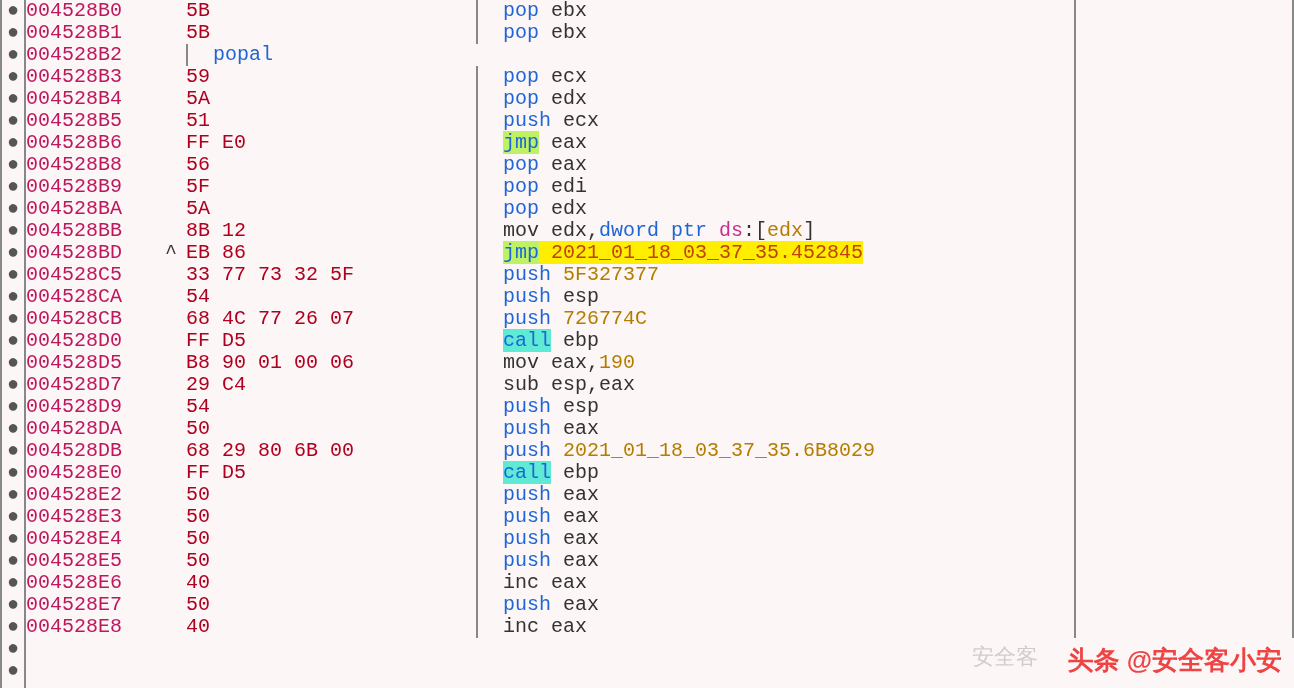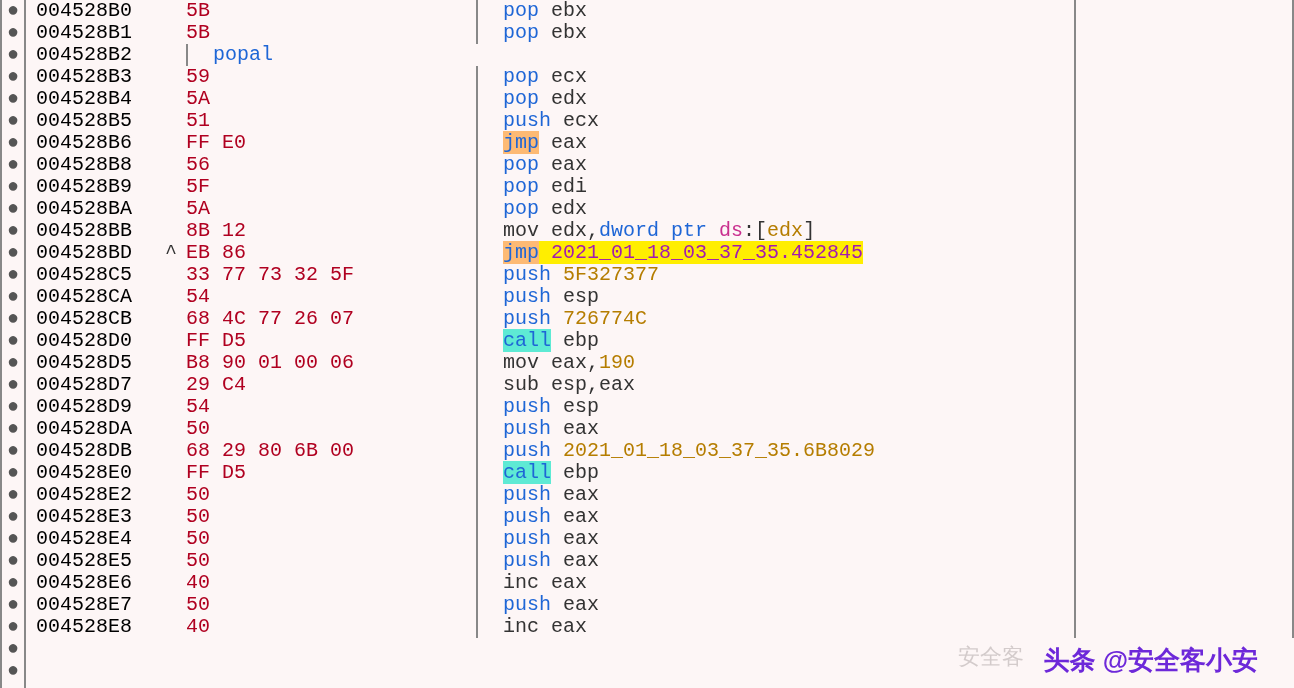--- a/index.html
+++ b/index.html
@@ -40,22 +40,21 @@
   flex-direction: column;
 }
 .row {
   height: 22px;
   line-height: 22px;
   display: flex;
   white-space: pre;
 }
 .col-addr {
   width: 130px;
-  padding-left: 10px;
-  color: #000000;
+  color: #be185d;
   border-right: 0px solid transparent;
 }
 .col-marker {
   width: 30px;
   text-align: center;
   color: #333;
 }
 .col-bytes {
   width: 290px;
   color: #b00020;
@@ -64,40 +63,40 @@
 .col-asm {
   flex: 1;
   padding-left: 25px;
   border-left: 2px solid #888;
 }
 .asm .mn { color: #1e66d6; }
 .asm .reg { color: #333; }
 .asm .num { color: #b57d00; }
 .asm .seg { color: #c92f8e; }
 .asm .txt { color: #333; }
-.asm .hl-y { background: #fdba74; color: #1e66d6; }
-.asm .hl-y2 { background: #ffee00; color: #a21caf; }
+.asm .hl-y { background: #bef264; color: #1e66d6; }
+.asm .hl-y2 { background: #ffee00; color: #c2410c; }
 .asm .hl-c { background: #5eead4; color: #1e66d6; }
 .col-extra {
   width: 220px;
   border-left: 2px solid #888;
   border-right: 2px solid #888;
 }
 .watermark {
   position: absolute;
-  right: 36px;
+  right: 12px;
   bottom: 10px;
   font-family: sans-serif;
   font-size: 26px;
-  color: #6d28d9;
+  color: #ef4444;
   font-weight: bold;
 }
 .faded {
   position: absolute;
-  right: 270px;
+  right: 256px;
   bottom: 16px;
   font-family: sans-serif;
   font-size: 22px;
   color: rgba(160,150,150,0.45);
 }
 </style>
 </head>
 <body>
 
 <div class="container">

